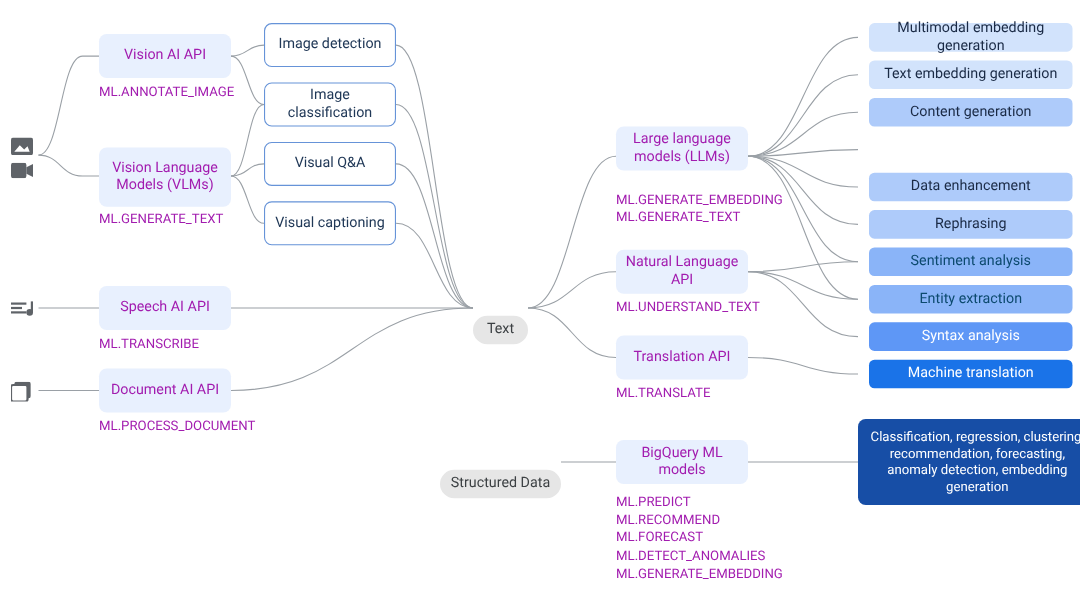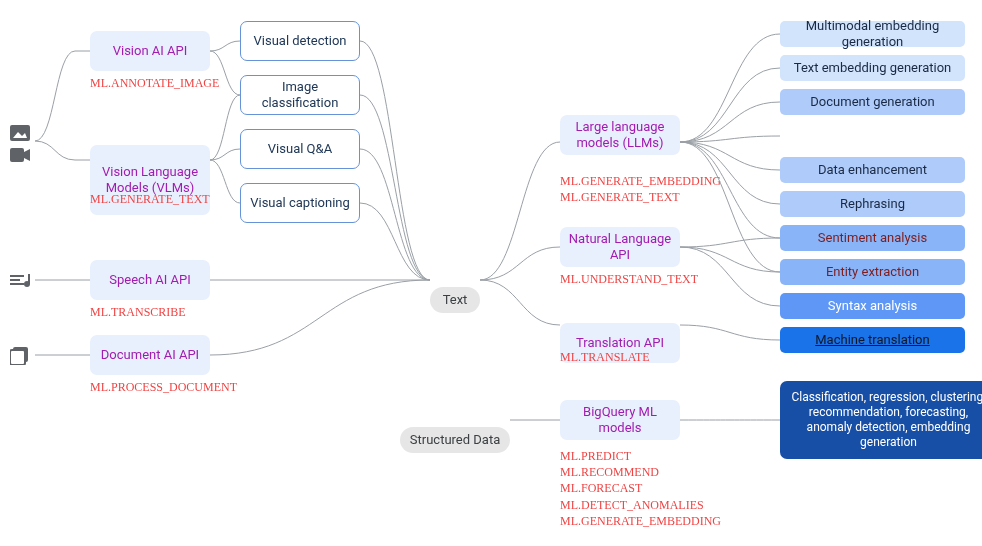--- a/index.html
+++ b/index.html
@@ -3,28 +3,28 @@
 <meta charset="utf-8">
 <style>
   html,body{margin:0;padding:0;background:#fff;font-family:"Google Sans",Roboto,Arial,sans-serif;font-size:13px;color:#202124;}
   .canvas{position:relative;width:982px;height:546px;}
   svg.wires{position:absolute;inset:0;width:982px;height:546px;pointer-events:none;}
   svg.wires path{fill:none;stroke:#9aa0a6;stroke-width:1;}
   .node{position:absolute;box-sizing:border-box;text-align:center;display:flex;align-items:center;justify-content:center;border-radius:7px;padding:4px 6px;line-height:1.25;}
   .api{background:#e8f0fe;color:#a21caf;width:120px;height:40px;}
   .task{background:#fff;border:1px solid #6693d8;color:#203857;width:120px;height:40px;}
   .hub{background:#e6e6e6;color:#3c4043;border-radius:16px;margin-top:20px;}
-  .out {color:#1a2a45;height:26px;border-radius:5px;width:185px;}
+  .out {color:#1a2a45;height:26px;border-radius:5px;width:185px;margin-left:10px;}
   .c1{background:#d2e3fc;}
   .c2{background:#aecbfa;}
-  .c3{background:#8ab4f8;color:#7f1d1d;}
+  .c3{background:#8ab4f8;color:#0c4a6e;}
   .c4{background:#5e97f6;color:#fff;}
-  .c5{background:#1a73e8;color:#0f172a;text-decoration:underline;}
+  .c5{background:#1a73e8;color:#ffffff;}
   .outbig{background:#174ea6;color:#fff;width:217px;height:78px;border-radius:7px;font-size:12px;}
-  .fn{position:absolute;font-size:12px;color:#ef4444;white-space:nowrap;font-family:Liberation Serif, serif;}
+  .fn{position:absolute;font-size:12px;color:#a21caf;white-space:nowrap;}
   .fn-multi{white-space:pre;}
   .icon{position:absolute;color:#5f6368;}
   .icon svg{display:block;fill:#5f6368;}
 </style>
 </head>
 <body>
 <div class="canvas">
 
 <svg class="wires">
 
@@ -95,52 +95,52 @@
     </div>
 <div class="icon" style="left:10px;top:347px">
 <svg width="18" height="18">
         <rect x="3" y="0" width="15" height="15" rx="2"></rect>
         <rect x="0" y="3" width="15" height="15" rx="2" fill="#fff" stroke="#5f6368" stroke-width="2"></rect>
       </svg>
     </div>
 
 <div class="node api" style="left:90px;top:31px">Vision AI API</div>
 <div class="fn" style="left:90px;top:76px">ML.ANNOTATE_IMAGE</div>
-<div class="node api" style="left:90px;top:145px;height:70px">Vision Language Models (VLMs)</div>
+<div class="node api" style="left:90px;top:134px;height:54px">Vision Language Models (VLMs)</div>
 <div class="fn" style="left:90px;top:192px">ML.GENERATE_TEXT</div>
 <div class="node api" style="left:90px;top:260px">Speech AI API</div>
 <div class="fn" style="left:90px;top:305px">ML.TRANSCRIBE</div>
 <div class="node api" style="left:90px;top:335px">Document AI API</div>
 <div class="fn" style="left:90px;top:380px">ML.PROCESS_DOCUMENT</div>
 
-<div class="node task" style="left:240px;top:21px">Visual detection</div>
+<div class="node task" style="left:240px;top:21px">Image detection</div>
 <div class="node task" style="left:240px;top:75px">Image classification</div>
 <div class="node task" style="left:240px;top:129px">Visual Q&amp;A</div>
 <div class="node task" style="left:240px;top:183px">Visual captioning</div>
 
 <div class="node hub" style="left:430px;top:267px;width:50px;height:26px">Text</div>
 <div class="node hub" style="left:400px;top:407px;width:110px;height:26px">Structured Data</div>
 
 <div class="node api" style="left:560px;top:115px;height:40px">Large language models (LLMs)</div>
 <div class="fn" style="left:560px;top:174px">ML.GENERATE_EMBEDDING</div>
 <div class="fn" style="left:560px;top:190px">ML.GENERATE_TEXT</div>
 <div class="node api" style="left:560px;top:227px">Natural Language API</div>
 <div class="fn" style="left:560px;top:272px">ML.UNDERSTAND_TEXT</div>
-<div class="node api" style="left:560px;top:323px">Translation API</div>
+<div class="node api" style="left:560px;top:305px">Translation API</div>
 <div class="fn" style="left:560px;top:350px">ML.TRANSLATE</div>
 <div class="node api" style="left:560px;top:400px">BigQuery ML models</div>
 <div class="fn fn-multi" style="left:560px;top:448px;line-height:1.35">ML.PREDICT
 ML.RECOMMEND
 ML.FORECAST
 ML.DETECT_ANOMALIES
 ML.GENERATE_EMBEDDING</div>
 
 <div class="node out c1" style="left:780px;top:21px">Multimodal embedding generation</div>
 <div class="node out c1" style="left:780px;top:55px">Text embedding generation</div>
-<div class="node out c2" style="left:780px;top:89px">Document generation</div>
+<div class="node out c2" style="left:780px;top:89px">Content generation</div>
 <div class="node out c2" style="left:780px;top:157px">Data enhancement</div>
 <div class="node out c2" style="left:780px;top:191px">Rephrasing</div>
 <div class="node out c3" style="left:780px;top:225px">Sentiment analysis</div>
 <div class="node out c3" style="left:780px;top:259px">Entity extraction</div>
 <div class="node out c4" style="left:780px;top:293px">Syntax analysis</div>
 <div class="node out c5" style="left:780px;top:327px">Machine translation</div>
 <div class="node outbig" style="left:780px;top:381px">Classification, regression, clustering, recommendation, forecasting, anomaly detection, embedding generation</div>
 
 </div>
 

